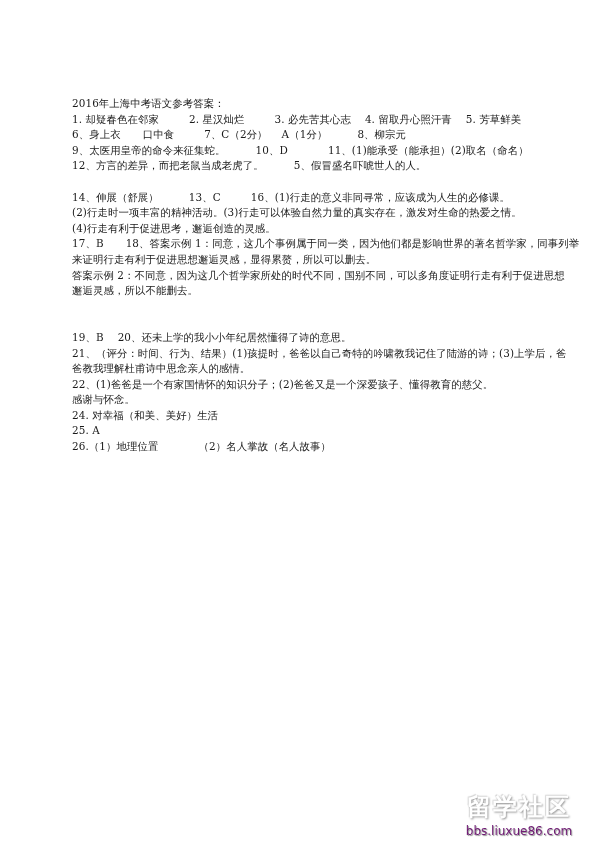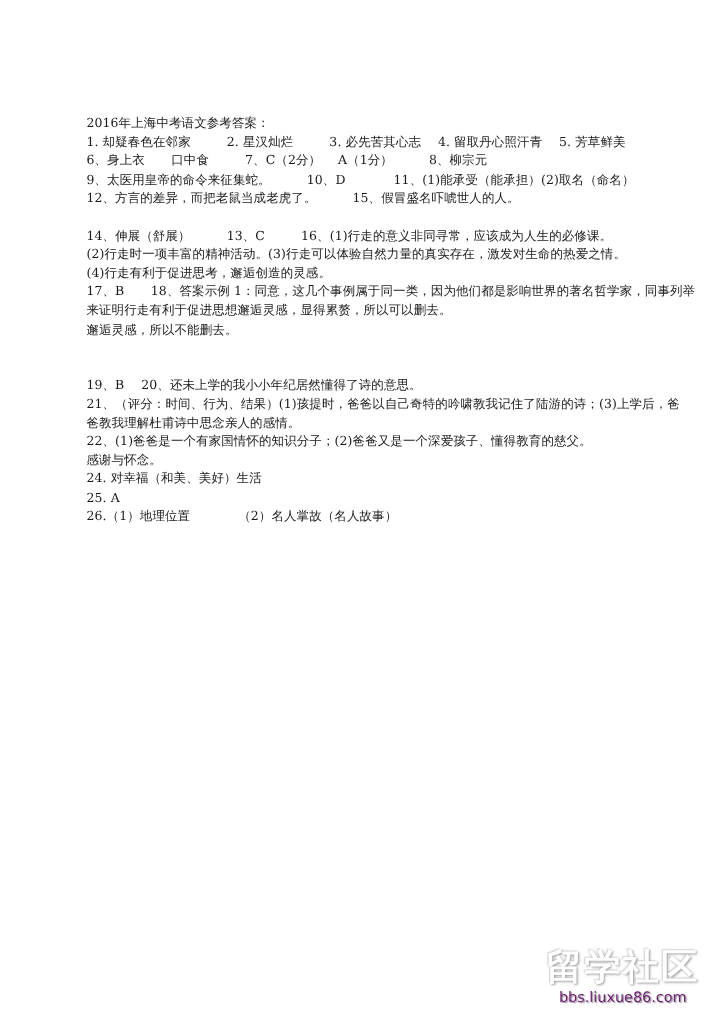--- a/index.html
+++ b/index.html
@@ -5,55 +5,56 @@
     html, body { margin: 0; padding: 0; background: #ffffff; }
     body { width: 600px; height: 848px; position: relative; overflow: hidden;
       font-family: "DejaVu Serif", "Liberation Serif", serif; color: #1a1a1a; }
     .doc { position: absolute; left: 72px; top: 96px; width: 510px; }
     .line { font-size: 10.4px; line-height: 15.6px; height: 15.6px; white-space: nowrap; letter-spacing: 0.1px; }
     .gap { height: 15.6px; }
     .sp { display: inline-block; }
     .w1 { width: 22px; } .w2 { width: 14px; } .w3 { width: 30px; } .w4 { width: 40px; }
     .watermark { position: absolute; right: 6px; bottom: 10px; width: 150px; text-align: center; }
     .wm-big { font-family: "DejaVu Sans", "Liberation Sans", sans-serif; font-weight: bold;
-      font-size: 30px; color: #ffffff; letter-spacing: 2px;
+      font-size: 24px; color: #ffffff; letter-spacing: 2px;
       text-shadow: 1px 1px 2px #9a9a9a, -1px -1px 1px #d8d8d8; line-height: 34px; }
     .wm-small { font-family: "DejaVu Sans", "Liberation Sans", sans-serif; font-size: 12px; color: #701a75;
       text-shadow: 1px 1px 1px #8e8e8e; line-height: 14px; }
   </style>
 </head>
 <body>
 
 <div class="doc">
   <div class="line">2016年上海中考语文参考答案：</div>
 
   <div class="line">
     <span>1. 却疑春色在邻家</span><span class="sp w3"></span><span>2. 星汉灿烂</span><span class="sp w3"></span><span>3. 必先苦其心志</span><span class="sp w2"></span><span>4. 留取丹心照汗青</span><span class="sp w2"></span><span>5. 芳草鲜美</span>
   </div>
   <div class="line">
     <span>6、身上衣</span><span class="sp w1"></span><span>口中食</span><span class="sp w3"></span><span>7、C（2分）</span><span class="sp w2"></span><span>A（1分）</span><span class="sp w3"></span><span>8、柳宗元</span>
   </div>
   <div class="line">
     <span>9、太医用皇帝的命令来征集蛇。</span><span class="sp w3"></span><span>10、D</span><span class="sp w4"></span><span>11、(1)能承受（能承担）(2)取名（命名）</span>
   </div>
   <div class="line">
-    <span>12、方言的差异，而把老鼠当成老虎了。</span><span class="sp w3"></span><span>15、假冒盛名吓唬世人的人。</span>
+    <span>12、方言的差异，而把老鼠当成老虎了。</span><span class="sp w3"></span><span>5、假冒盛名吓唬世人的人。</span>
   </div>
 
   <div class="gap"></div>
 
   <div class="line">
     <span>14、伸展（舒展）</span><span class="sp w3"></span><span>13、C</span><span class="sp w3"></span><span>16、(1)行走的意义非同寻常，应该成为人生的必修课。</span>
   </div>
   <div class="line">(2)行走时一项丰富的精神活动。(3)行走可以体验自然力量的真实存在，激发对生命的热爱之情。</div>
   <div class="line">(4)行走有利于促进思考，邂逅创造的灵感。</div>
   <div class="line">
     <span>17、B</span><span class="sp w1"></span><span>18、答案示例 1：同意，这几个事例属于同一类，因为他们都是影响世界的著名哲学家，同事列举</span>
   </div>
   <div class="line">来证明行走有利于促进思想邂逅灵感，显得累赘，所以可以删去。</div>
+  <div class="line">答案示例 2：不同意，因为这几个哲学家所处的时代不同，国别不同，可以多角度证明行走有利于促进思想</div>
   <div class="line">邂逅灵感，所以不能删去。</div>
 
   <div class="gap"></div>
   <div class="gap"></div>
 
   <div class="line">
     <span>19、B</span><span class="sp w2"></span><span>20、还未上学的我小小年纪居然懂得了诗的意思。</span>
   </div>
   <div class="line">21、（评分：时间、行为、结果）(1)孩提时，爸爸以自己奇特的吟啸教我记住了陆游的诗；(3)上学后，爸</div>
   <div class="line">爸教我理解杜甫诗中思念亲人的感情。</div>

